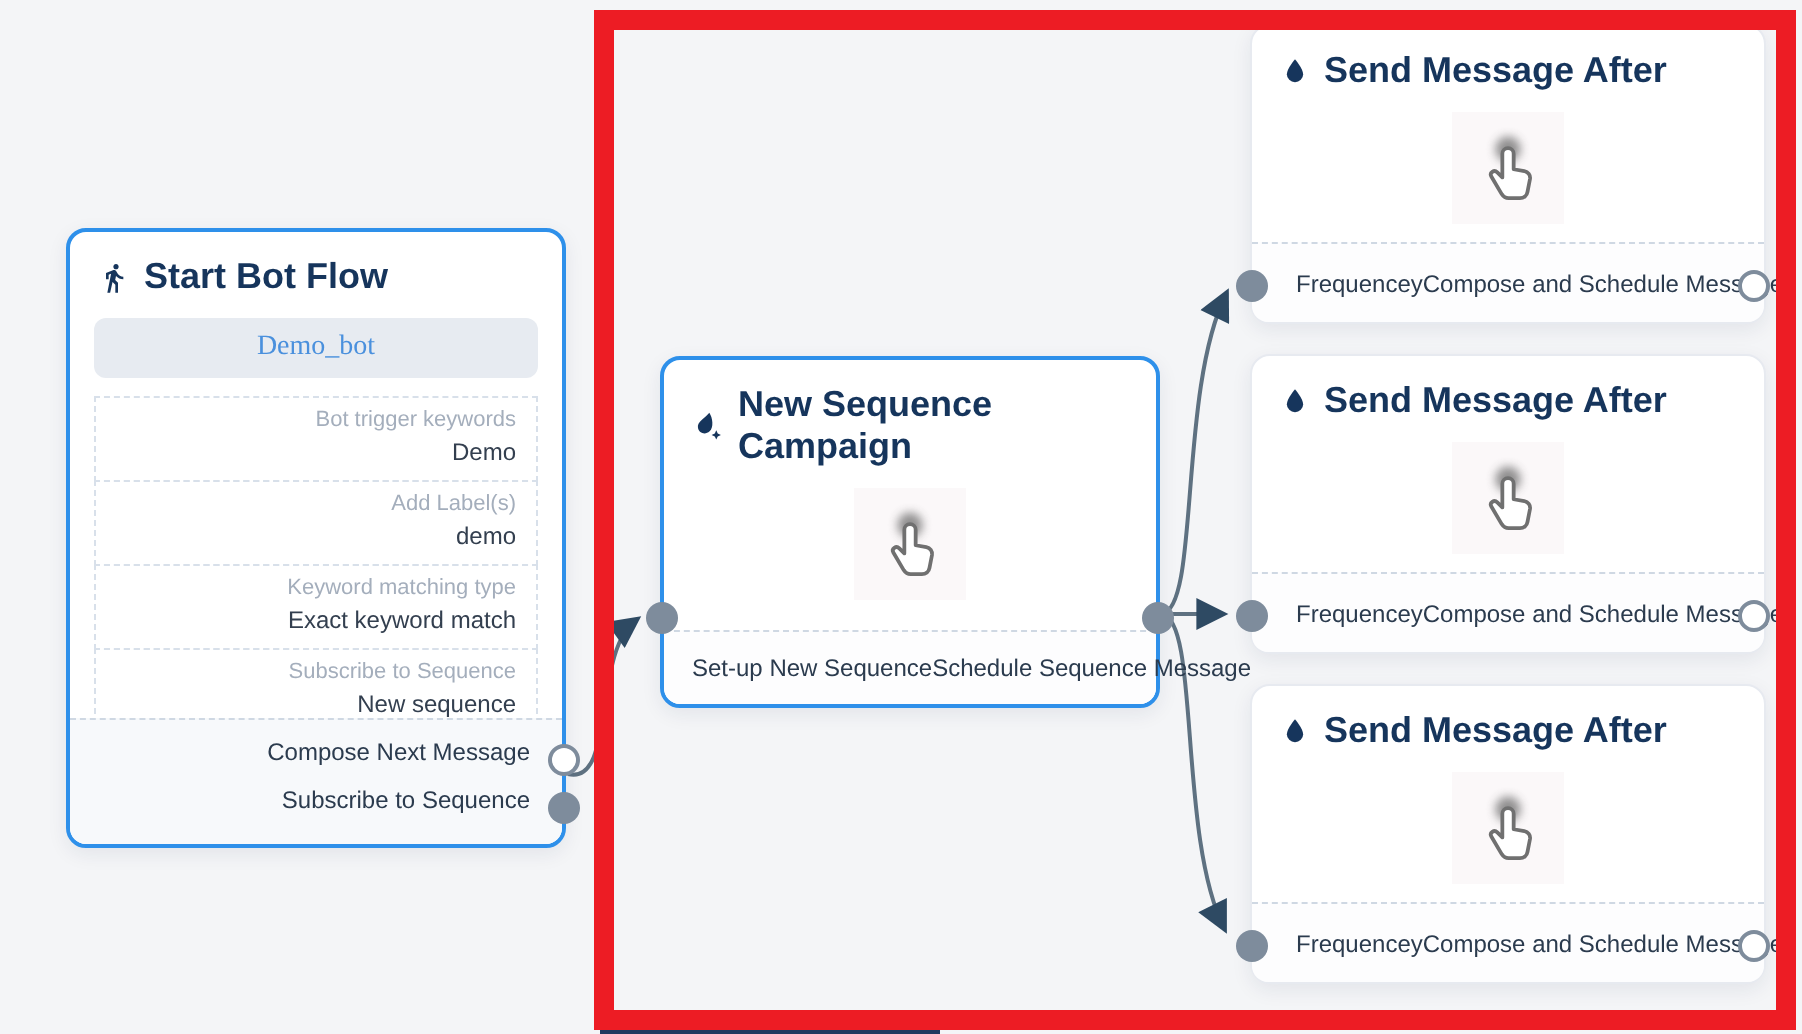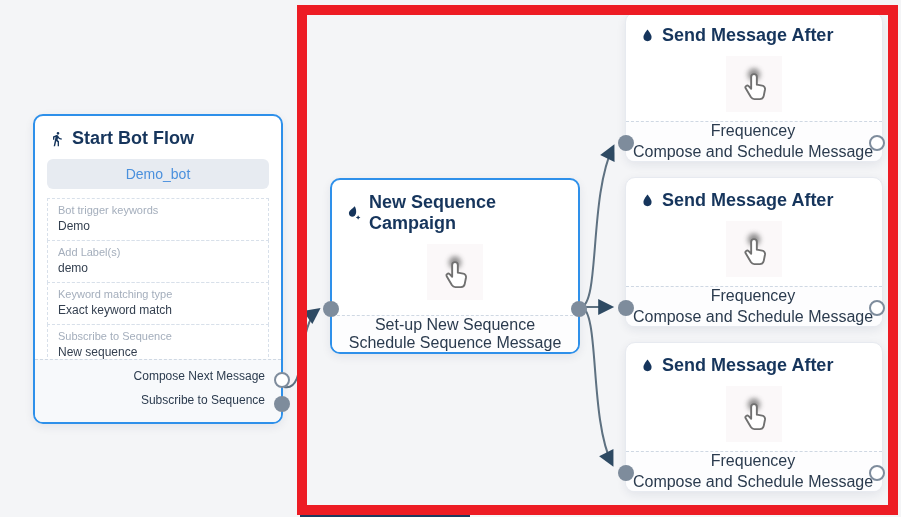--- a/index.html
+++ b/index.html
@@ -19,24 +19,24 @@
     display:flex; align-items:center; gap:7px;
     padding:12px 14px 6px 14px;
     color:#16355c; font-weight:bold; font-size:18px;
   }
   .node-header svg { flex:0 0 auto; }
 
   
   .bot-name-btn {
     margin:4px 12px 10px 12px; padding:7px 0;
     background:#e7ebf1; border-radius:6px;
-    color:#4a90dd; font-size:14px; text-align:center; cursor:pointer;
+    color:#4a90dd; font-size:14px; text-align:center; cursor:pointer;font-family:Liberation Serif, serif;
   }
   .fields { margin:0 12px; }
-  .field { border:1px dashed #d8e0ea; margin-top:-1px; padding:5px 10px 7px 10px; }
+  .field { border:1px dashed #d8e0ea; margin-top:-1px; padding:5px 10px 7px 10px;text-align:right; }
   .field-label { font-size:11px; color:#a4aebc; }
   .field-value { font-size:12px; color:#333f4f; margin-top:3px; }
 
   .start-footer {
     position:absolute; left:0; right:0; bottom:0; height:63px;
     background:#f7f9fb; border-top:1px dashed #cfd8e3;
     border-radius:0 0 8px 8px;
     text-align:right;
   }
   .out-row {
@@ -57,21 +57,21 @@
   
   .tap-box {
     width:56px; height:56px; margin:4px auto 0 auto;
     background:#fbf8f9; display:flex; align-items:center; justify-content:center;
   }
   .mini-footer {
     position:absolute; left:0; right:0; bottom:0;
     border-top:1px dashed #cfd8e3; background:#fdfdfe;
     border-radius:0 0 8px 8px;
     display:flex; align-items:center; justify-content:space-between;
-    font-size:16px; color:#2b3b4e; white-space:nowrap;flex-direction:column;
+    font-size:12px; color:#2b3b4e; white-space:nowrap;
   }
   .seq-footer  { height:37px; padding:0 14px; }
   .send-footer { height:40px; padding:0 24px 0 22px; }
 
   #node-start { left:33px; top:114px;  width:250px; height:310px; }
   #node-seq   { left:330px; top:178px; width:250px; height:176px; }
   .send-node  { left:625px; width:258px; height:150px; }
   #node-send-1 { top:12px; }
   #node-send-2 { top:177px; }
   #node-send-3 { top:342px; }

